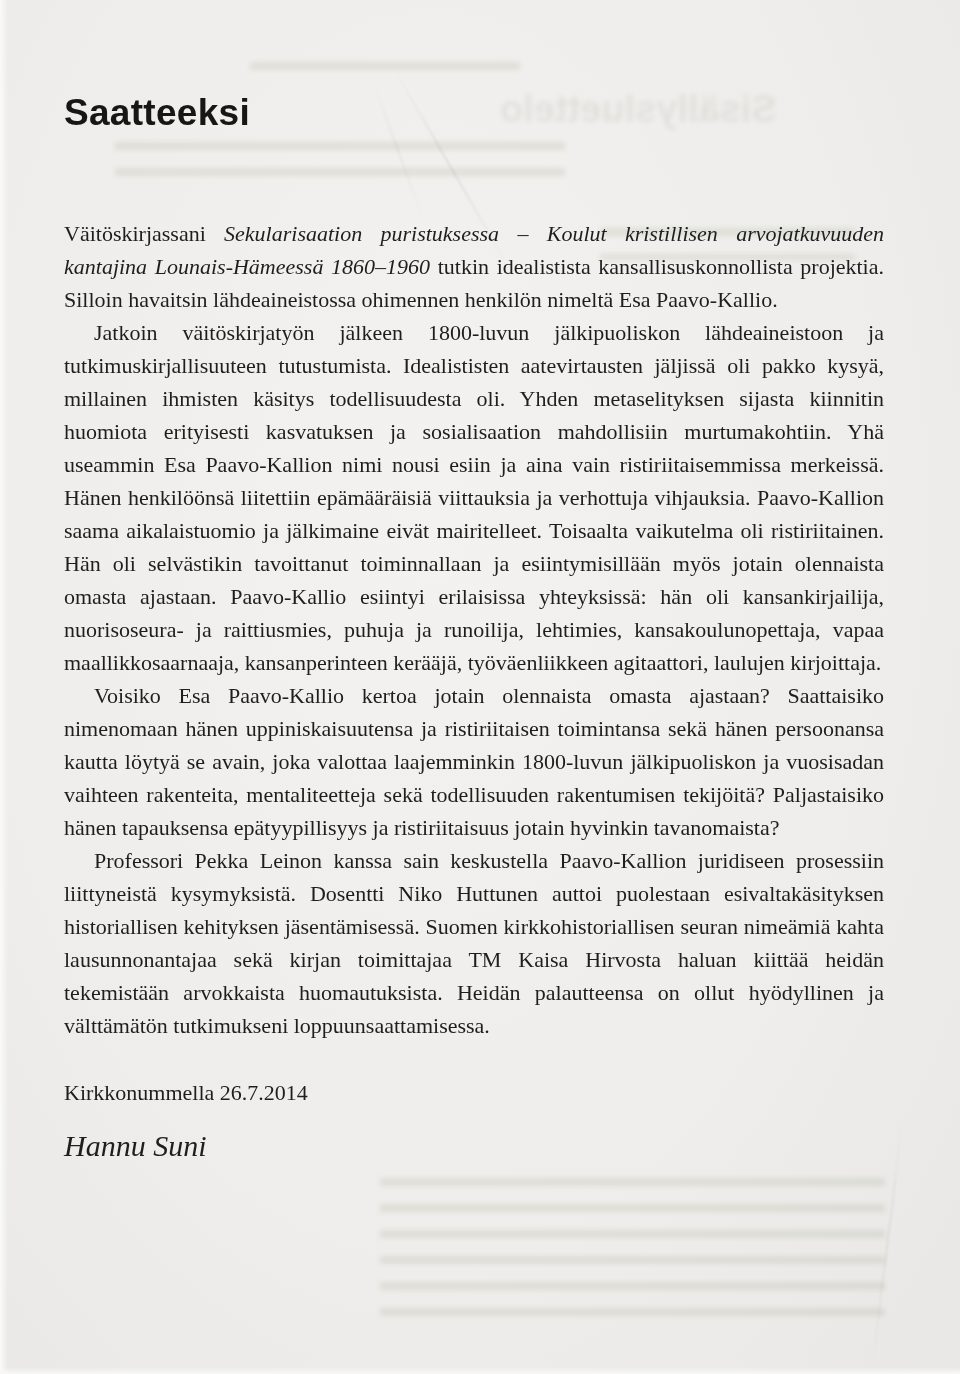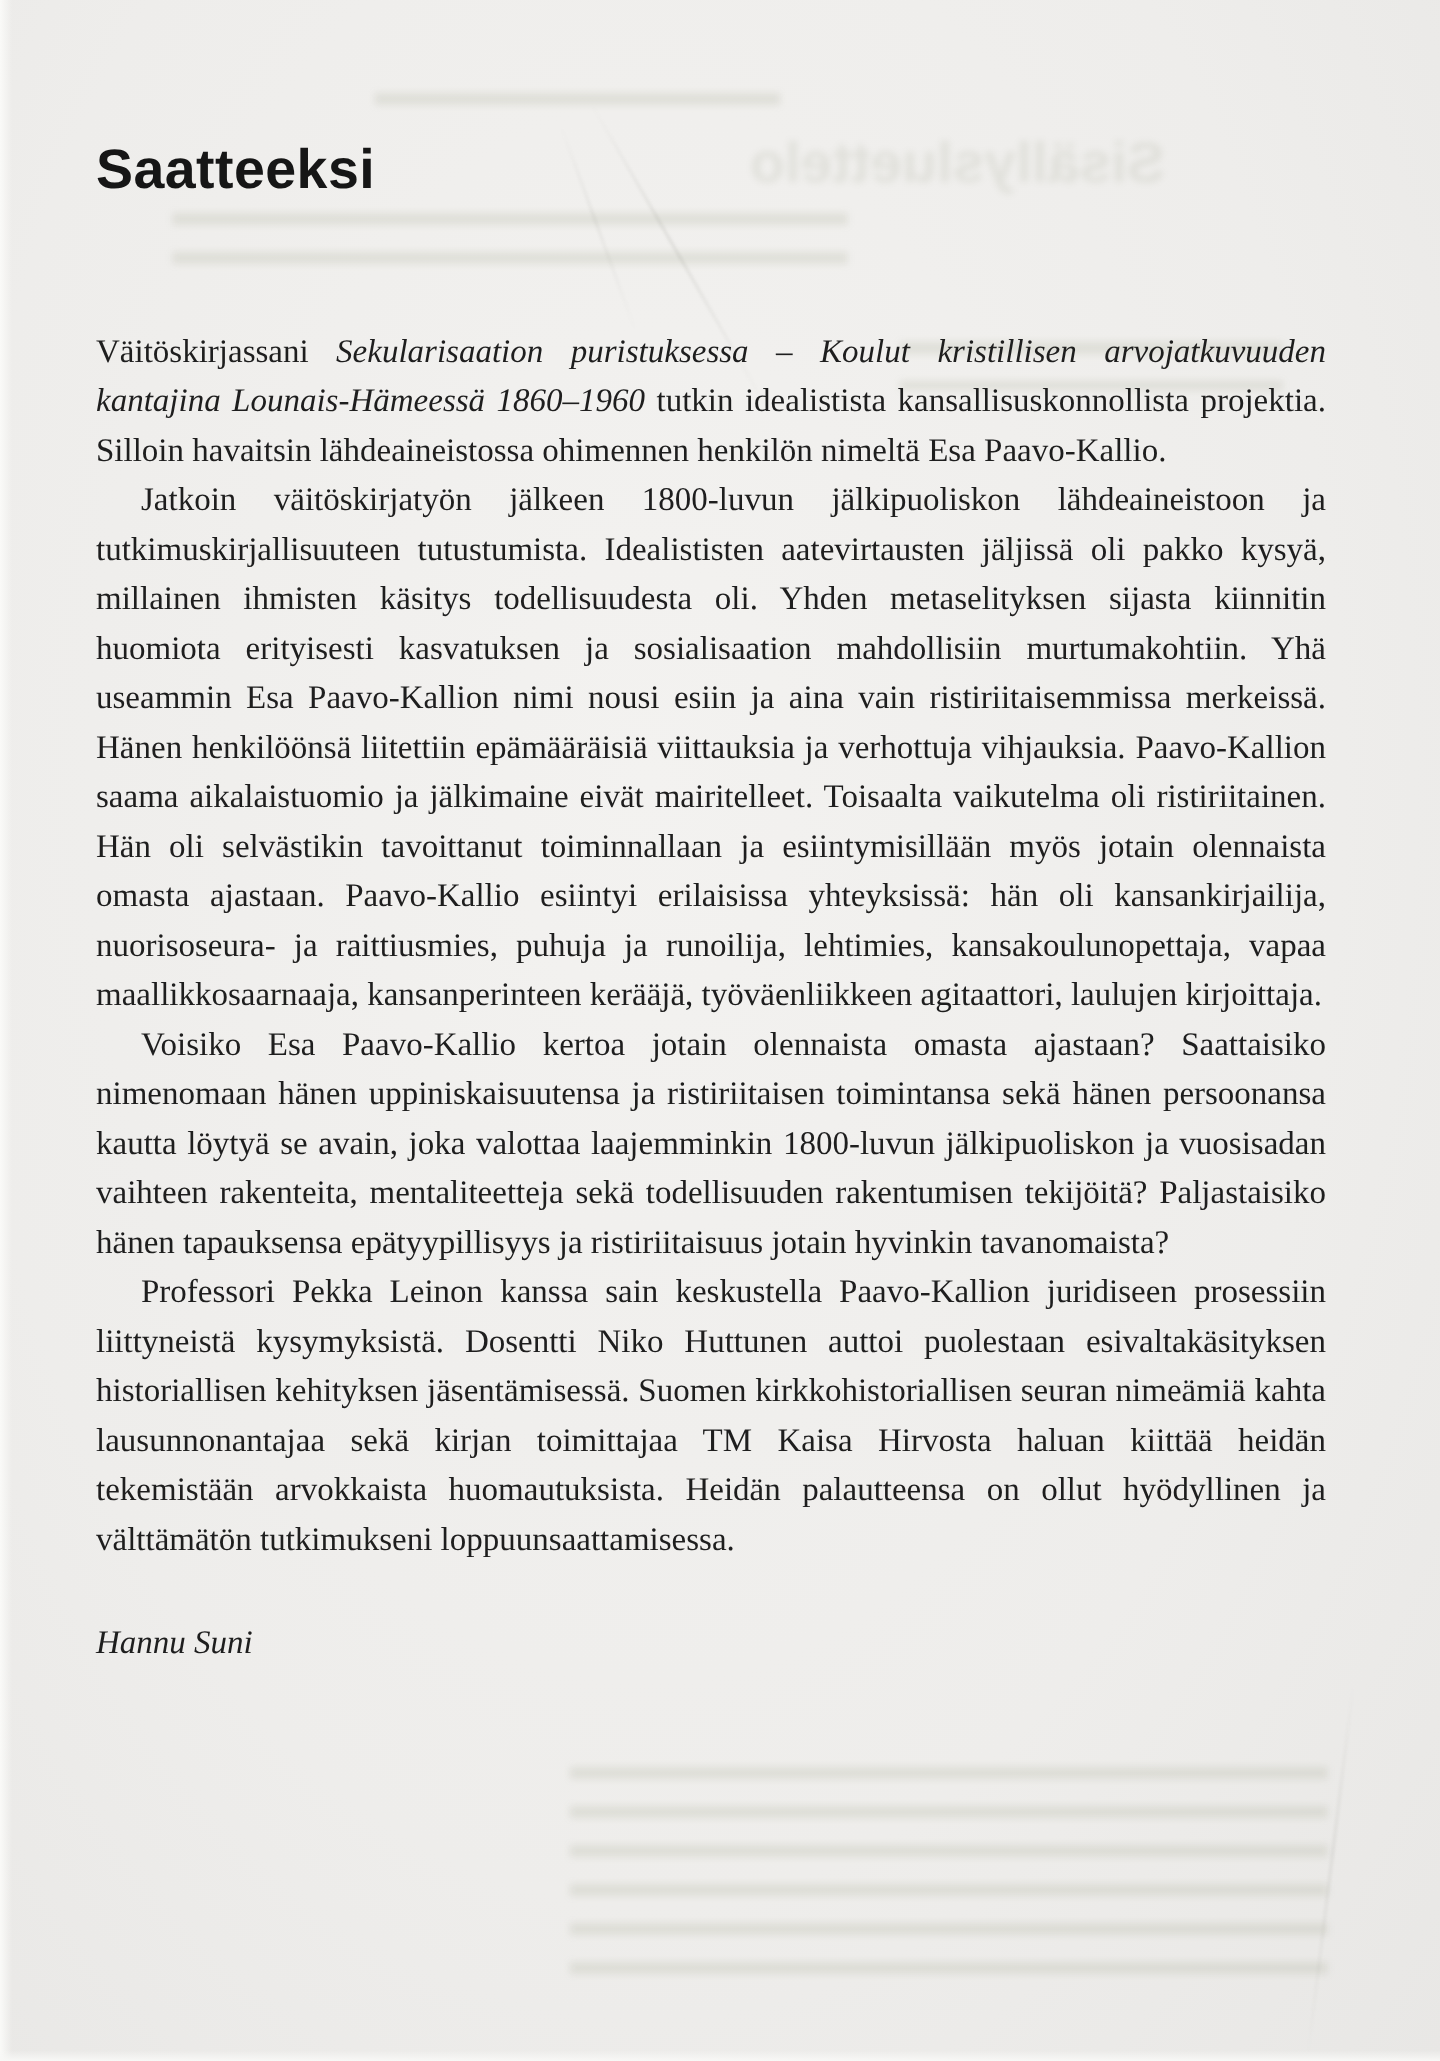--- a/index.html
+++ b/index.html
@@ -51,22 +51,22 @@
     hyphens: auto;
     -webkit-hyphens: auto;
   }
   .body-text p.indent { text-indent: 30px; font-family: Liberation Serif, serif; }
   .dateline {
     margin: 34px 0 0 0;
     font-size: 22px;
     line-height: 33px;
   }
   .signature {
-    margin: 36px 0 0 0;
-    font-size: 22px;
+    margin: 20px 0 0 0;
+    font-size: 30px;
     line-height: 33px;
     font-style: italic;
   }
   
   .ghost, .ghost-bars, .crease { pointer-events: none; }
   .ghost {
     position: absolute;
     transform: scaleX(-1);
     font-family: "Liberation Sans", sans-serif;
     font-weight: 700;
@@ -129,17 +129,18 @@
       <p><span>Väitöskirjassani </span><em>Sekularisaation puristuksessa – Koulut kristillisen arvojatkuvuuden kantajina Lounais-Hämeessä 1860–1960</em><span> tutkin idealistista kansallisuskonnollista projektia. Silloin havaitsin lähdeaineistossa ohimennen henkilön nimeltä Esa Paavo-Kallio.</span></p>
 
       <p class="indent"><span>Jatkoin väitöskirjatyön jälkeen 1800-luvun jälkipuoliskon lähdeaineistoon ja tutkimuskirjallisuuteen tutustumista. Idealististen aatevirtausten jäljissä oli pakko kysyä, millainen ihmisten käsitys todellisuudesta oli. Yhden metaselityksen sijasta kiinnitin huomiota erityisesti kasvatuksen ja sosialisaation mahdollisiin murtumakohtiin. Yhä useammin Esa Paavo-Kallion nimi nousi esiin ja aina vain ristiriitaisemmissa merkeissä. Hänen henkilöönsä liitettiin epämääräisiä viittauksia ja verhottuja vihjauksia. Paavo-Kallion saama aikalaistuomio ja jälkimaine eivät mairitelleet. Toisaalta vaikutelma oli ristiriitainen. Hän oli selvästikin tavoittanut toiminnallaan ja esiintymisillään myös jotain olennaista omasta ajastaan. Paavo-Kallio esiintyi erilaisissa yhteyksissä: hän oli kansankirjailija, nuorisoseura- ja raittiusmies, puhuja ja runoilija, lehtimies, kansakoulunopettaja, vapaa maallikkosaarnaaja, kansanperinteen kerääjä, työväenliikkeen agitaattori, laulujen kirjoittaja.</span></p>
 
       <p class="indent"><span>Voisiko Esa Paavo-Kallio kertoa jotain olennaista omasta ajastaan? Saattaisiko nimenomaan hänen uppiniskaisuutensa ja ristiriitaisen toimintansa sekä hänen persoonansa kautta löytyä se avain, joka valottaa laajemminkin 1800-luvun jälkipuoliskon ja vuosisadan vaihteen rakenteita, mentaliteetteja sekä todellisuuden rakentumisen tekijöitä? Paljastaisiko hänen tapauksensa epätyypillisyys ja ristiriitaisuus jotain hyvinkin tavanomaista?</span></p>
 
       <p class="indent"><span>Professori Pekka Leinon kanssa sain keskustella Paavo-Kallion juridiseen prosessiin liittyneistä kysymyksistä. Dosentti Niko Huttunen auttoi puolestaan esivaltakäsityksen historiallisen kehityksen jäsentämisessä. Suomen kirkkohistoriallisen seuran nimeämiä kahta lausunnonantajaa sekä kirjan toimittajaa TM Kaisa Hirvosta haluan kiittää heidän tekemistään arvokkaista huomautuksista. Heidän palautteensa on ollut hyödyllinen ja välttämätön tutkimukseni loppuunsaattamisessa.</span></p>
 
     </div>
 
+    <p class="dateline">Kirkkonummella 26.7.2014</p>
 
     <p class="signature">Hannu Suni</p>
 
   </div>
 </div>
 
 </body></html>

